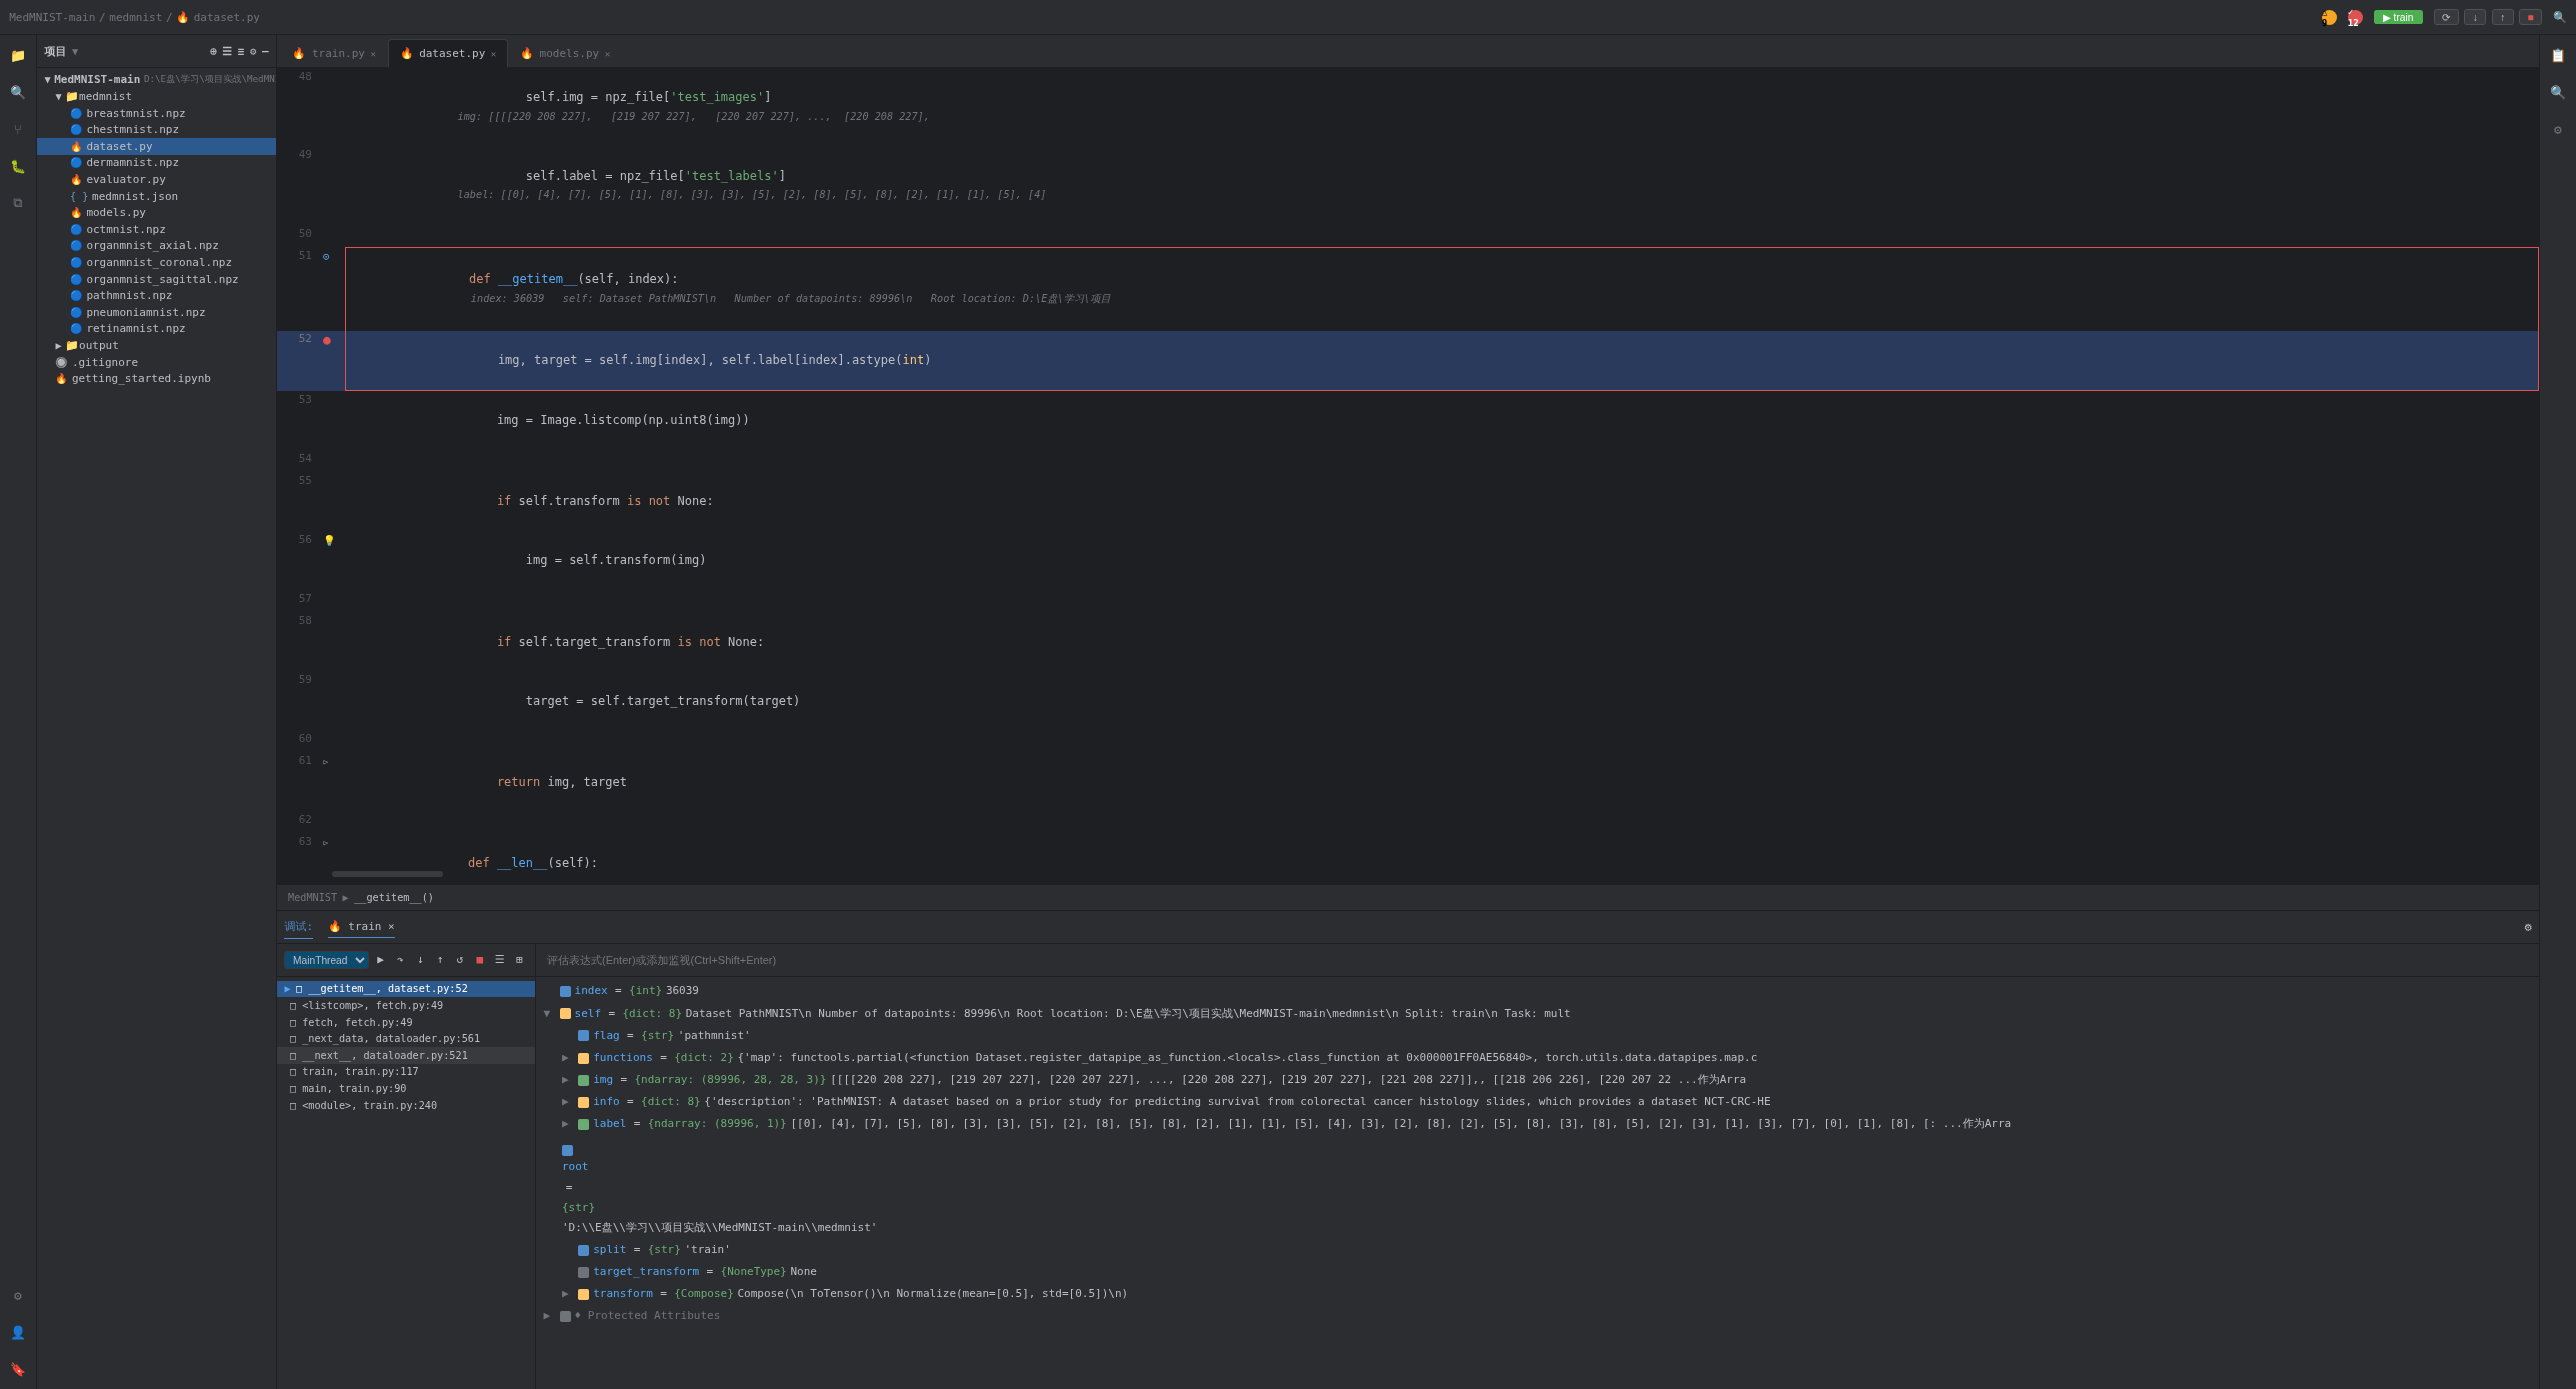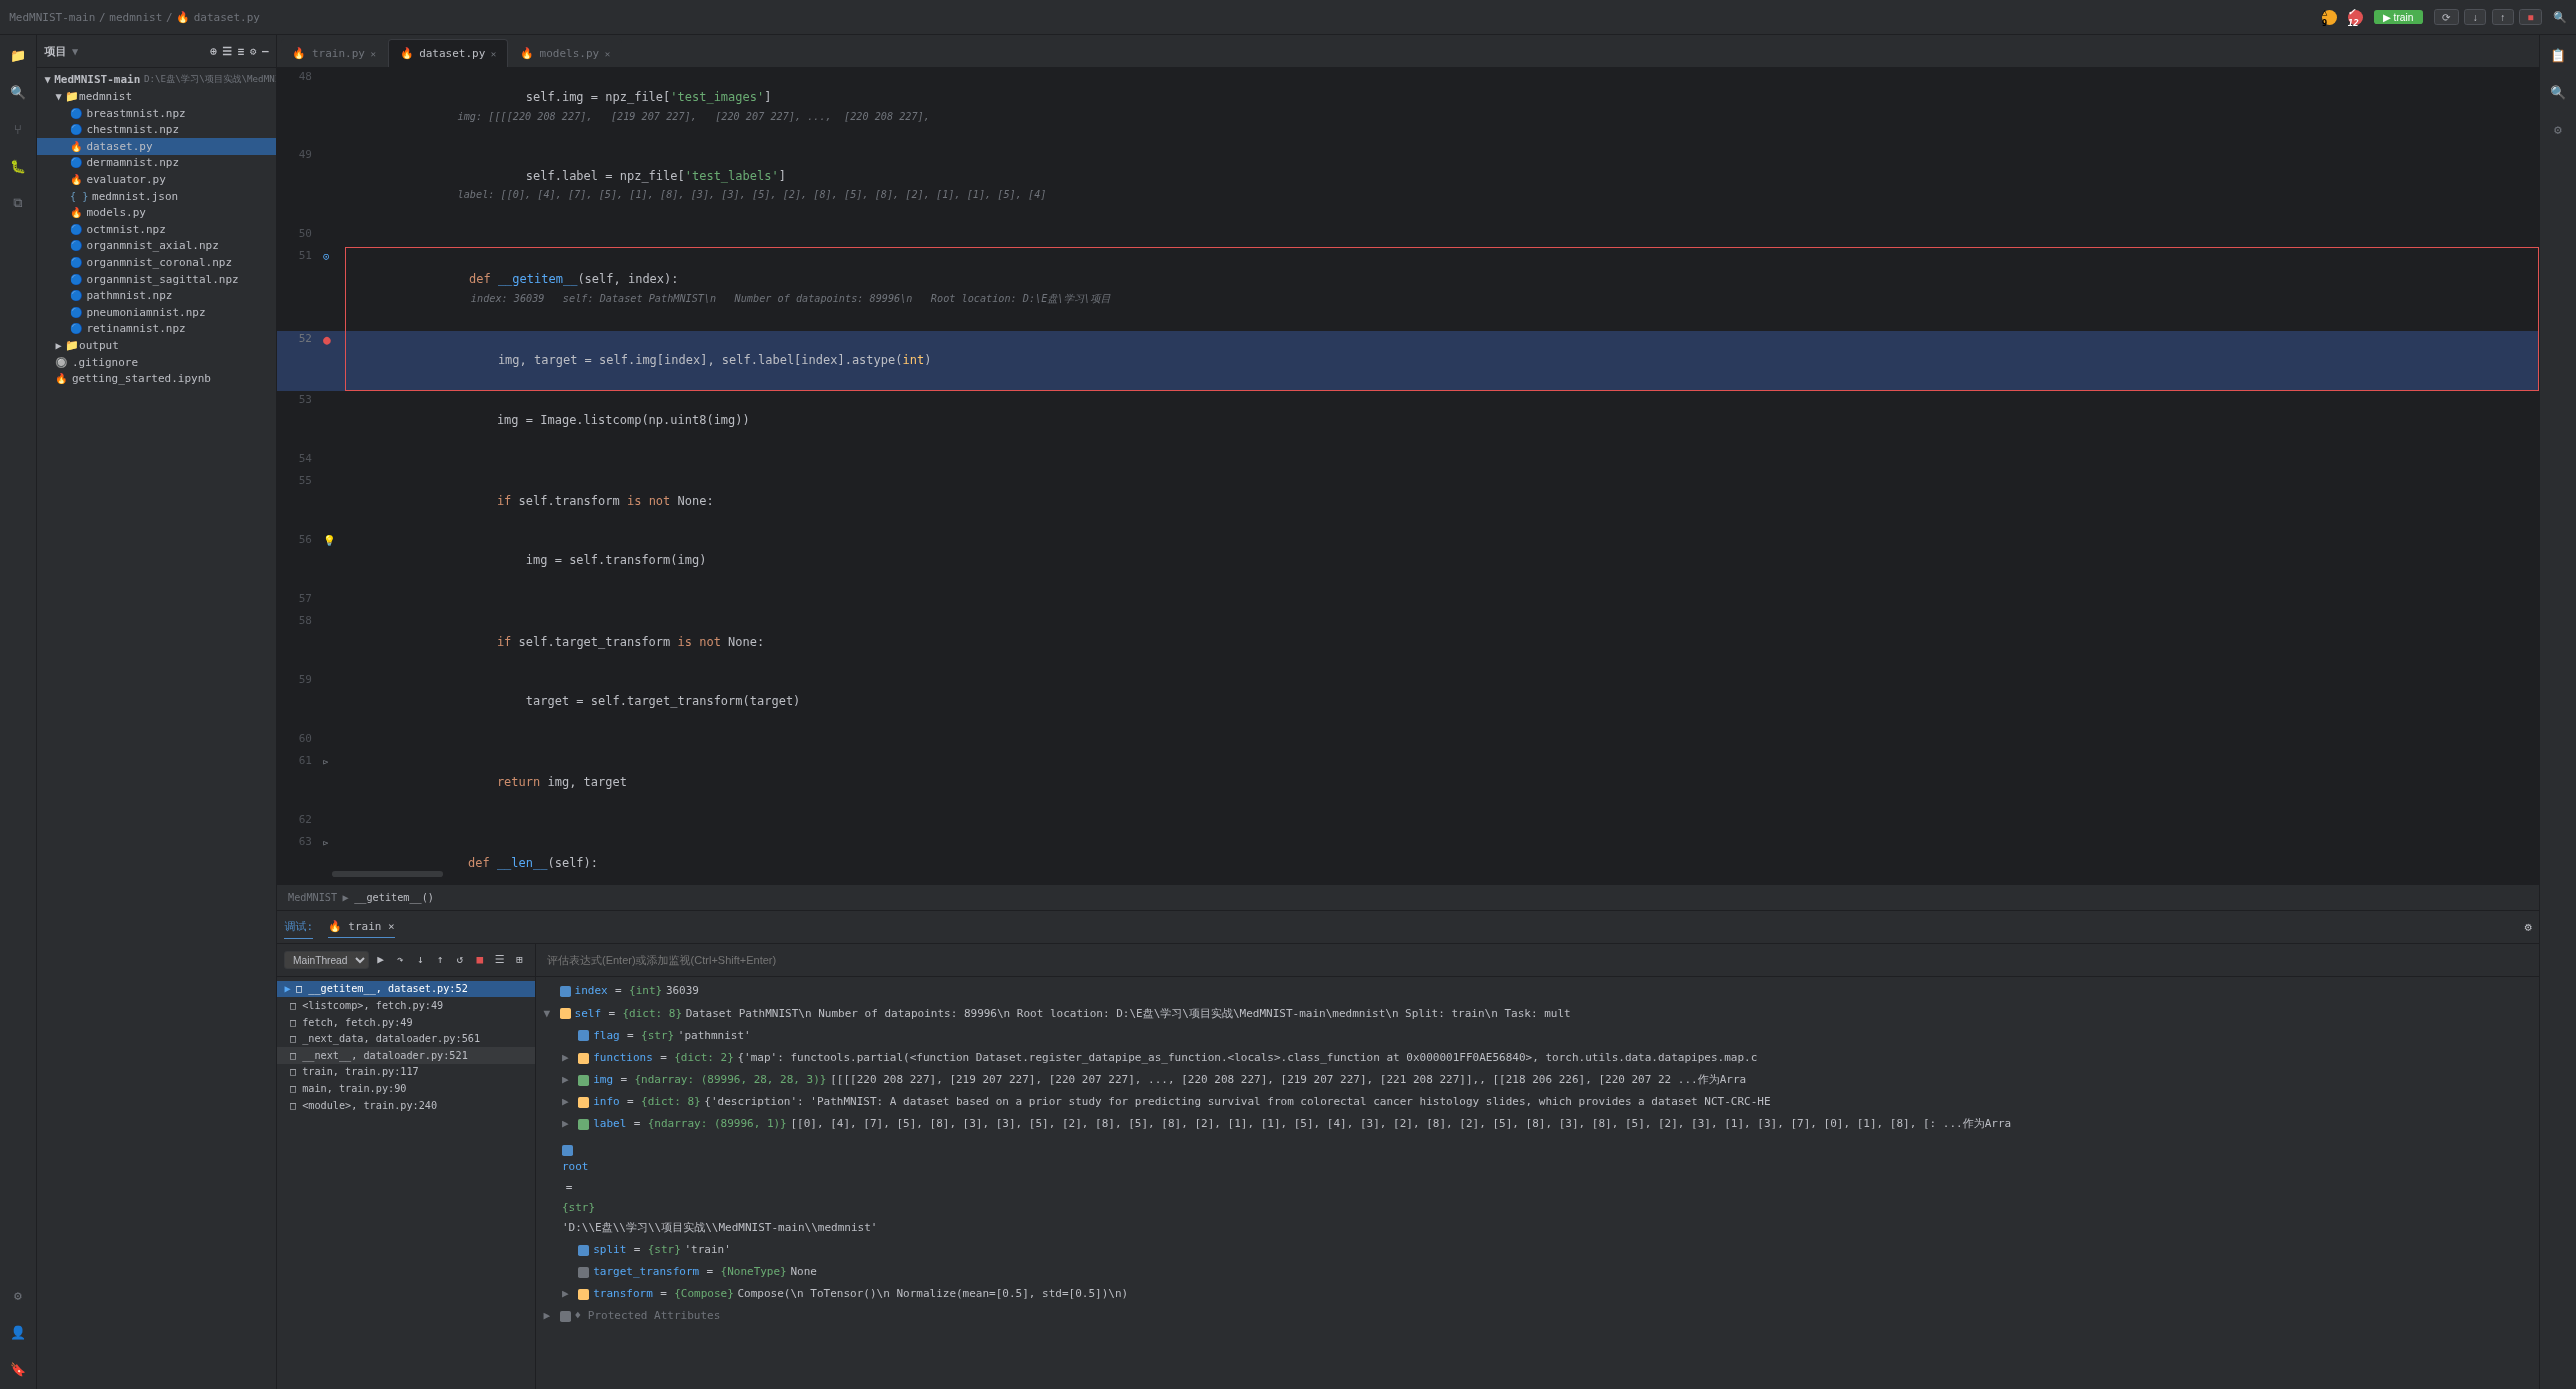--- a/index.html
+++ b/index.html
@@ -263,21 +263,21 @@
       height: 20.3px;
       display: flex;
       align-items: center;
       justify-content: center;
       cursor: pointer;
       border-radius: 2.8px;
       font-size: 11px;
       color: #bcbec4;
     }
     .thread-select {
-      background: #404040;
+      background: #0c4a6e;
       color: #bcbec4;
       border: 0.9px solid #383a3d;
       border-radius: 2.8px;
       padding: 1.8px 3.7px;
       font-size: 10.2px;
       cursor: pointer;
     }
     .call-stack {
       flex: 1;
       overflow-y: auto;
@@ -397,21 +397,20 @@
     .error-badge {
       background: #e05252;
       color: #fff;
       border-radius: 50%;
       width: 15px; height: 15px;
       display: inline-flex;
       align-items: center;
       justify-content: center;
       font-size: 9.2px;
       font-weight: bold;
-      font-style: italic;
     }
     .run-btn {
       background: #4caf50;
       color: #fff;
       border: none;
       border-radius: 2.8px;
       padding: 1.8px 9.2px;
       font-size: 10.2px;
       cursor: pointer;
       display: flex;

